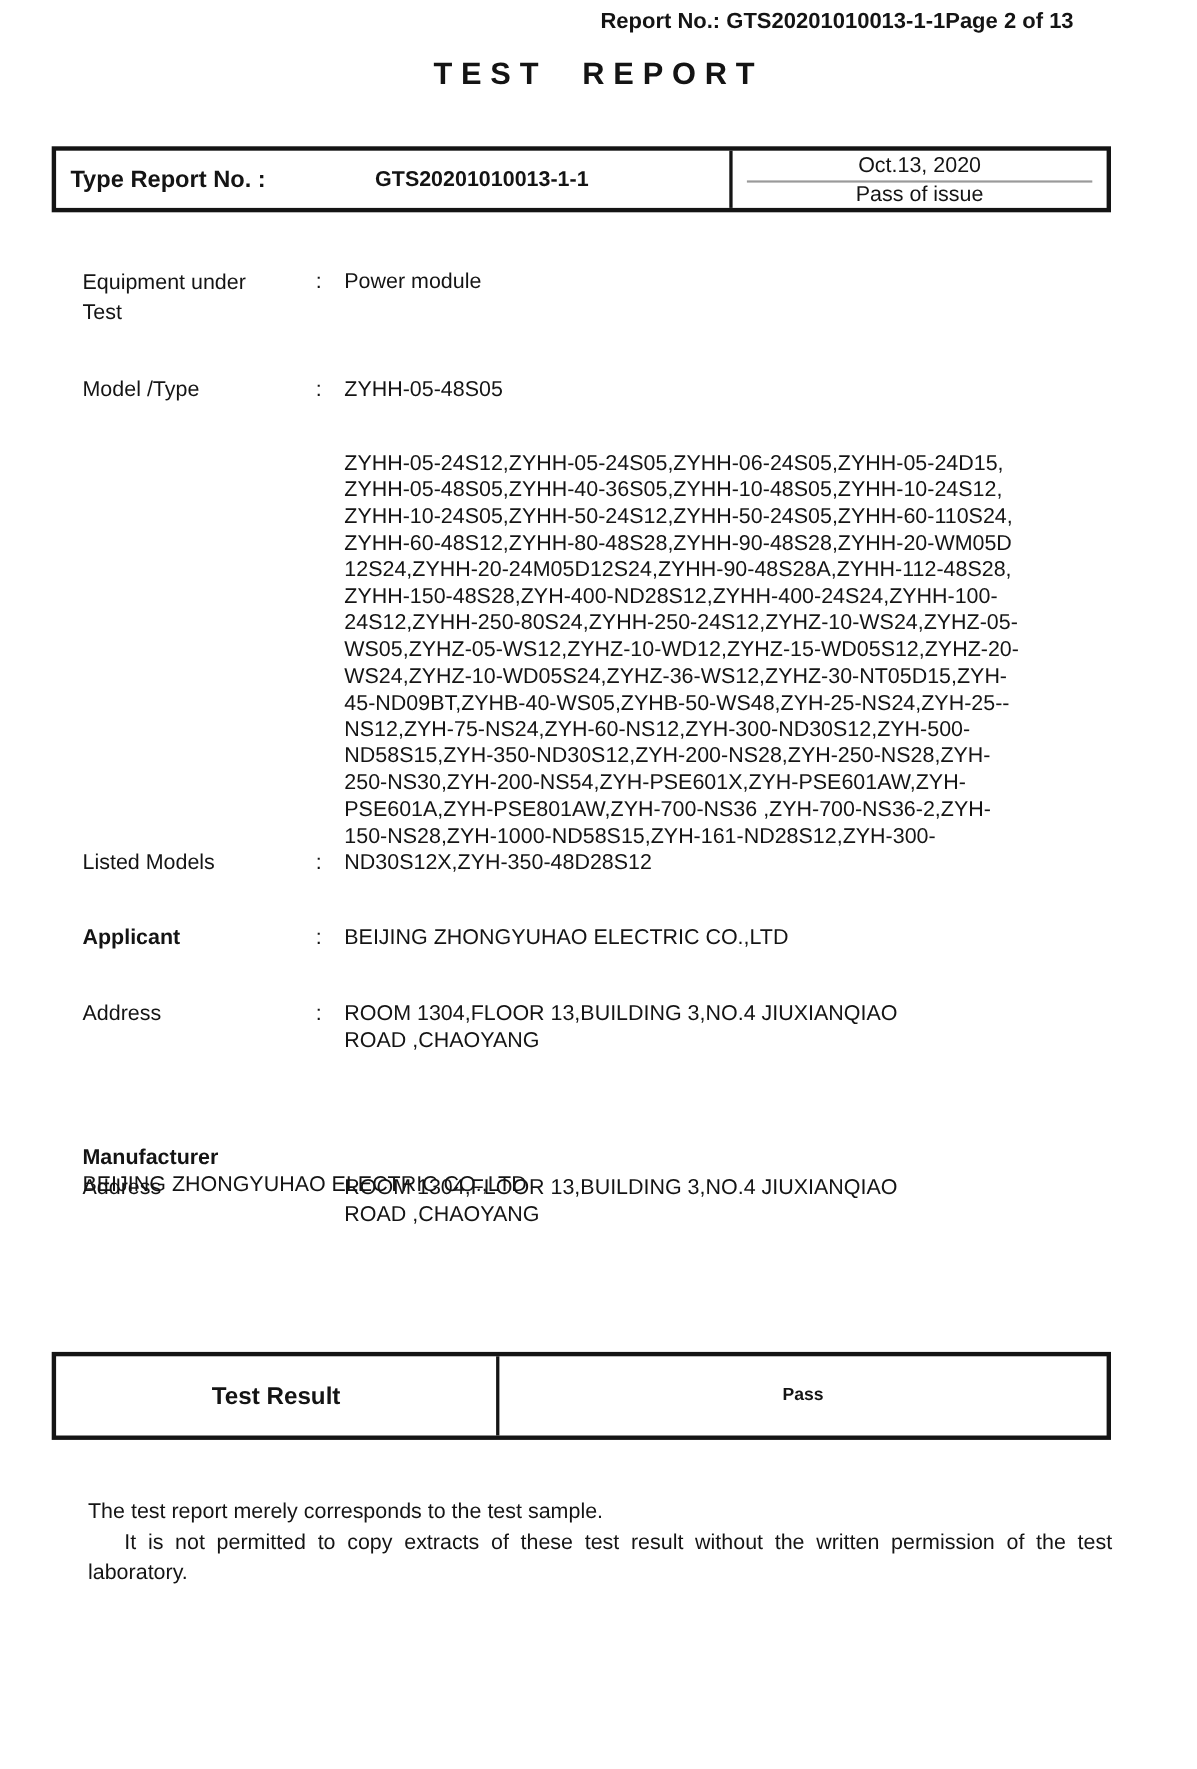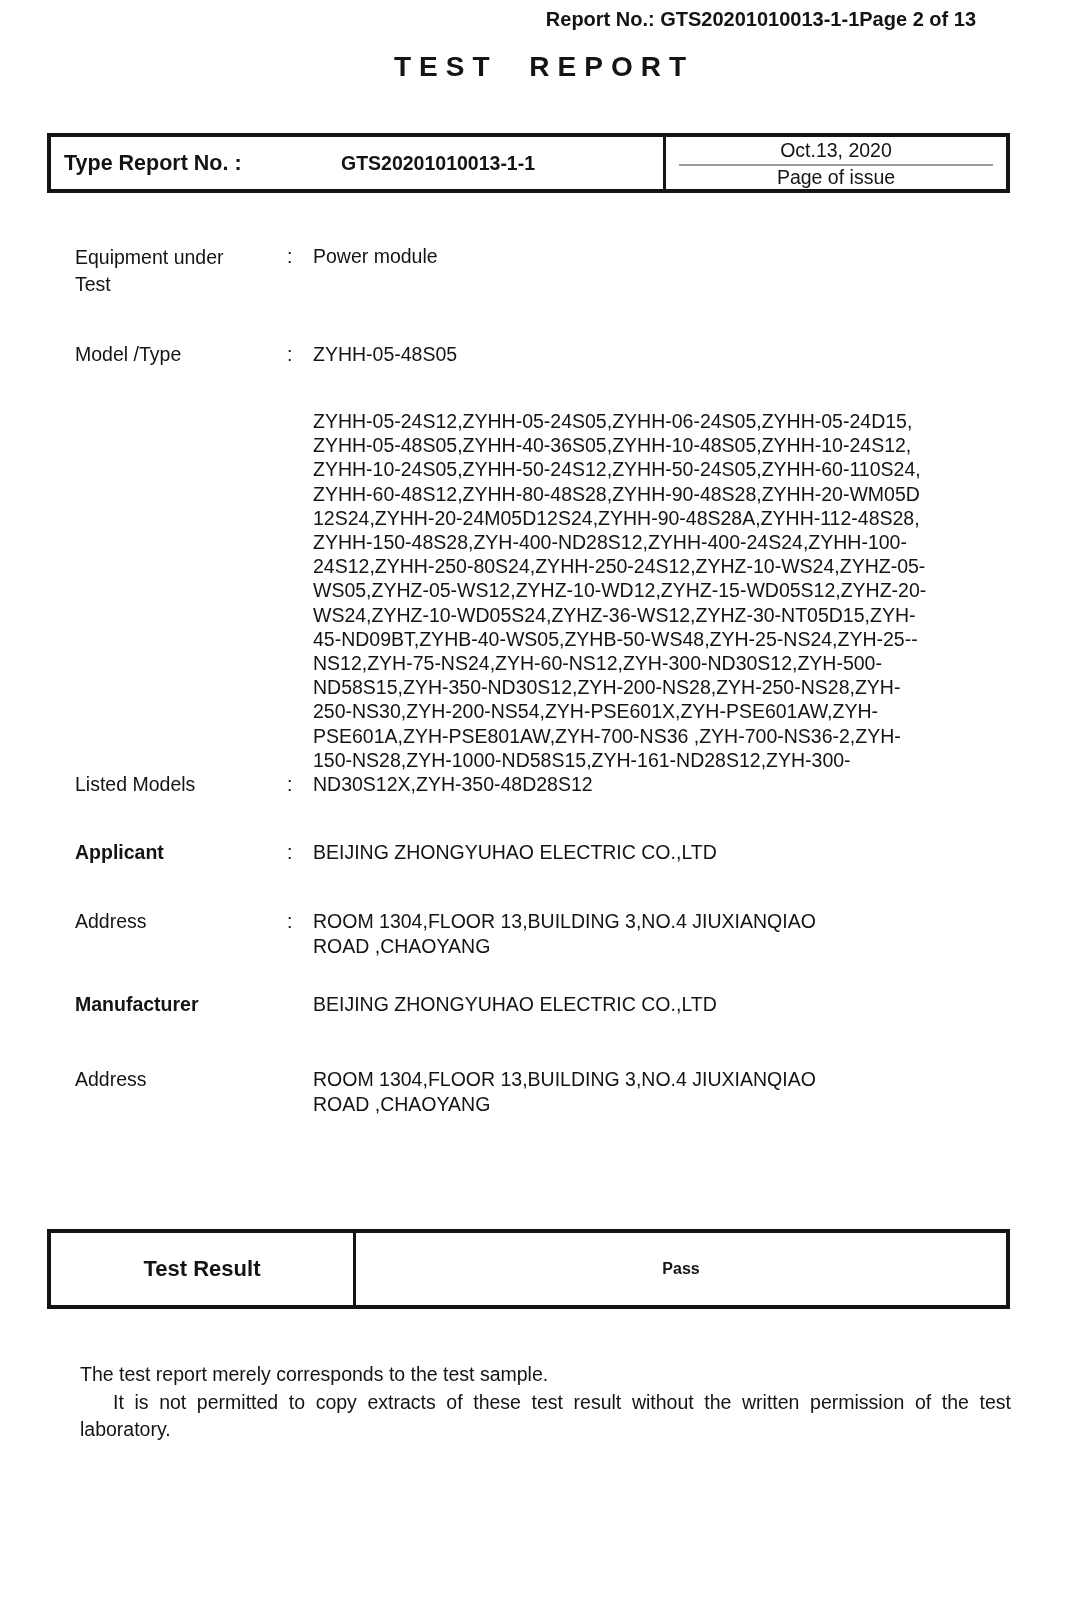--- a/index.html
+++ b/index.html
@@ -47,30 +47,30 @@
   }
   .row .lbl{width:212px;flex:none;white-space:pre-line;}
   .row .col{width:26px;flex:none;}
   .row .val{white-space:pre;}
   .row .bold{font-weight:bold;}
   .row-equipment{top:244px;} .row-equipment .lbl{line-height:27px;}
   .row-model{top:342px;}
   .row-listed{top:409px;line-height:24.2px;align-items:flex-end;}
   .row-applicant{top:840px;}
   .row-address1{top:909px;line-height:24.5px;}
-  .row-manufacturer{top:992px;}
+  .row-manufacturer{top:1040px;flex-direction:column;}
   .row-address2{top:1067px;line-height:24.5px;}
   
   .tbl2{
     position:absolute;left:47px;top:1229px;width:963px;height:80px;
     border:4px solid #141414;box-sizing:border-box;
     display:flex;background:#fff;
   }
   .tbl2-left{
-    width:305px;flex:none;box-sizing:border-box;border-right:3px solid #141414;
+    width:403px;flex:none;box-sizing:border-box;border-right:3px solid #141414;
     display:flex;align-items:center;justify-content:center;
     font-size:22px;font-weight:bold;
   }
   .tbl2-right{
     flex:1;display:flex;align-items:center;justify-content:center;
     font-size:16px;font-weight:bold;
   }
   
   .footer{
     position:absolute;left:80px;top:1361px;width:931px;
@@ -91,21 +91,21 @@
   <div class="title">TEST REPORT</div>
 
   <div class="tbl1">
     <div class="tbl1-left">
       <span class="tbl1-label">Type Report No. :</span>
       <span class="tbl1-num">GTS20201010013-1-1</span>
     </div>
     <div class="tbl1-right">
       <div class="tbl1-date">Oct.13, 2020</div>
       <div class="tbl1-sep"></div>
-      <div class="tbl1-datelabel">Page of issue</div>
+      <div class="tbl1-datelabel">Pass of issue</div>
     </div>
   </div>
 
   <div class="row row-equipment">
     <span class="lbl">Equipment under
 Test</span>
     <span class="col">:</span>
     <span class="val">Power module</span>
   </div>
 

